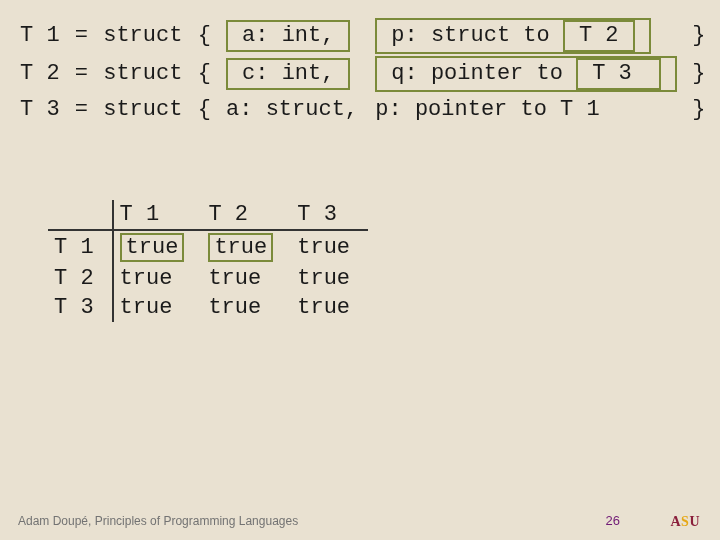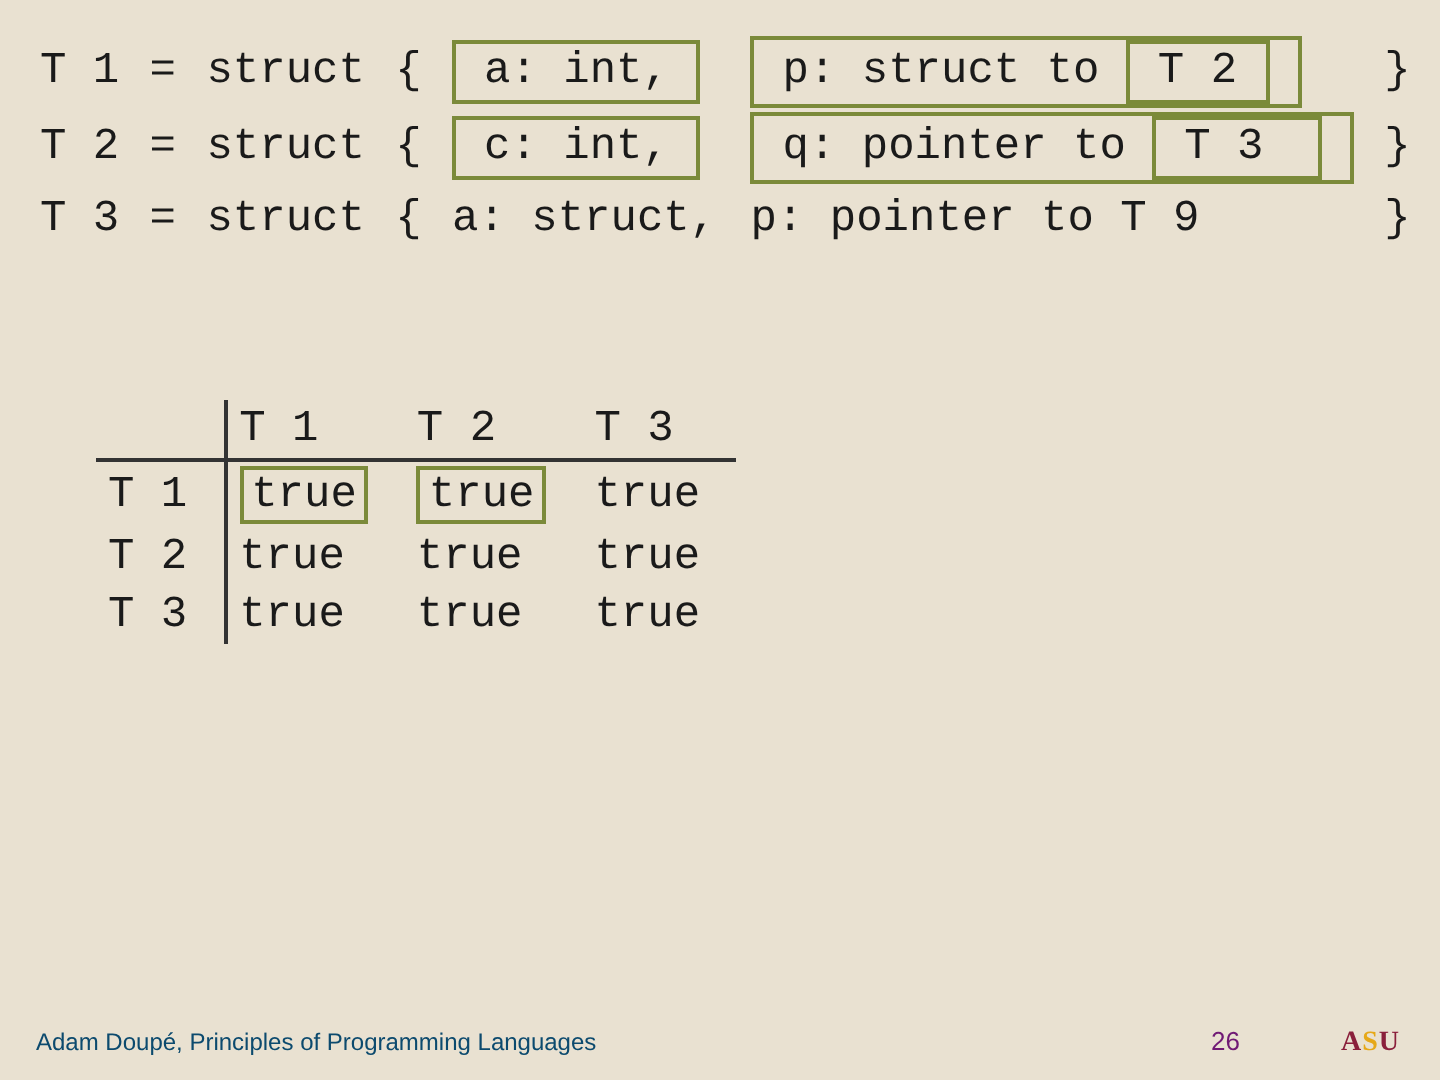--- a/index.html
+++ b/index.html
@@ -60,21 +60,21 @@
     border: 2px solid #7b8a3a;
     padding: 0 4px;
     display: inline-block;
   }
   .footer {
     position: absolute;
     left: 18px;
     bottom: 12px;
     font-family: Arial, Helvetica, sans-serif;
     font-size: 12px;
-    color: #0c4a6e;
+    color: #737373;
   }
   .page-num {
     position: absolute;
     right: 100px;
     bottom: 12px;
     font-family: Arial, Helvetica, sans-serif;
     font-size: 13px;
     color: #701a75;
   }
   .logo {
@@ -115,21 +115,21 @@
     <td><span class="box-olive"><span>q: pointer to </span><span class="box-olive">T 3 </span></span></td>
     <td> }</td>
   </tr>
   <tr>
     <td>T 3</td>
     <td> = </td>
     <td>struct</td>
     <td> { </td>
     <td>a: struct,</td>
     <td> </td>
-    <td>p: pointer to T 9</td>
+    <td>p: pointer to T 1</td>
     <td> }</td>
   </tr>
 </tbody>
 </table>
 
 <table class="matrix">
   <thead>
     <tr>
       <th></th>
       <th>T 1</th>

